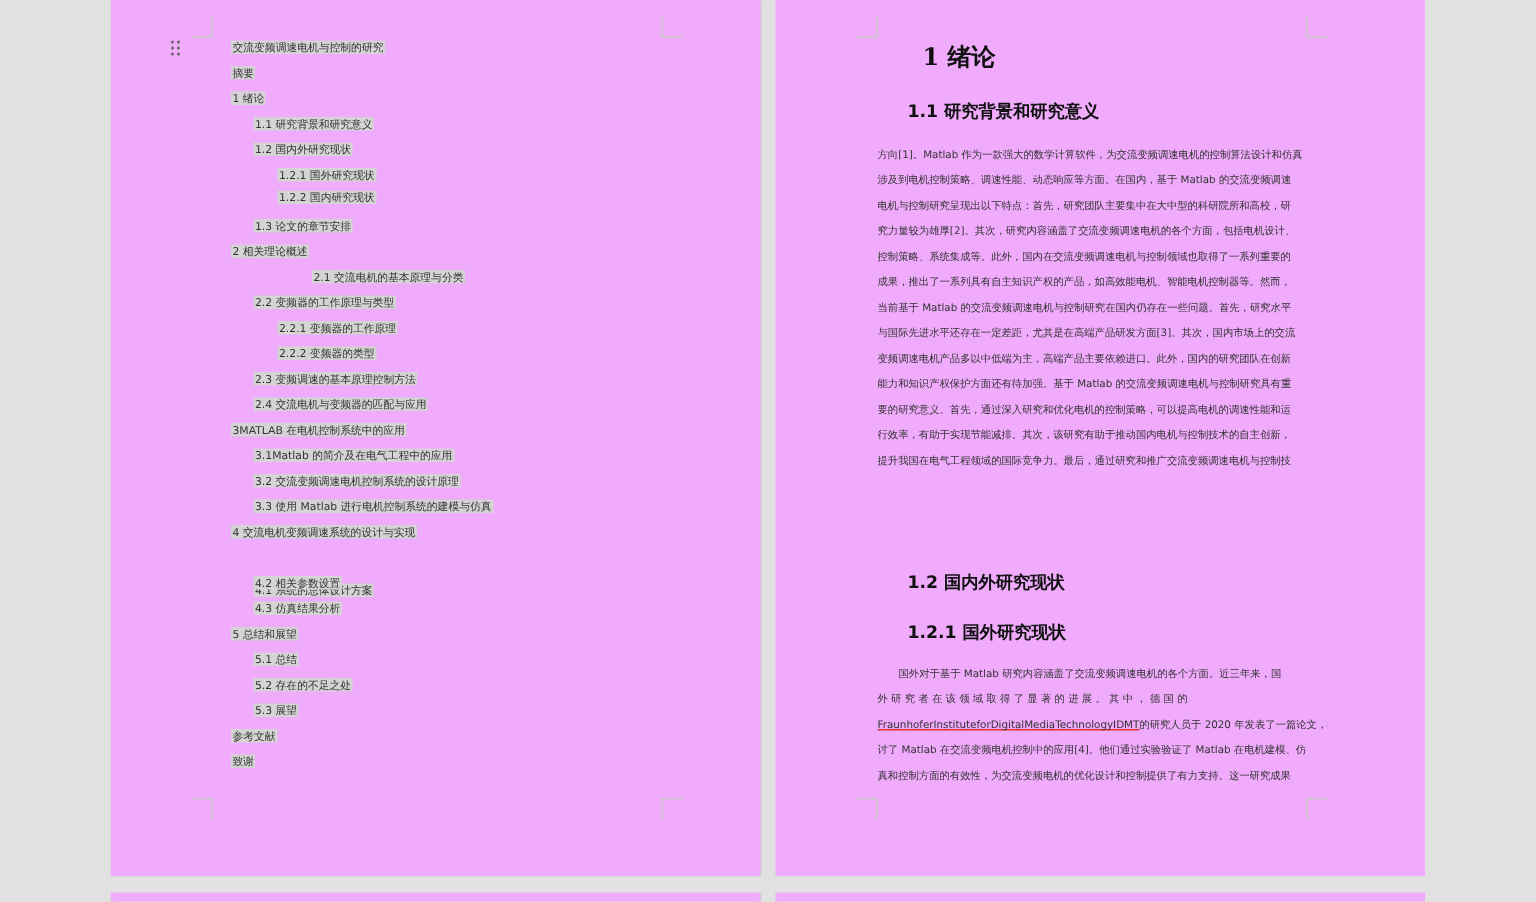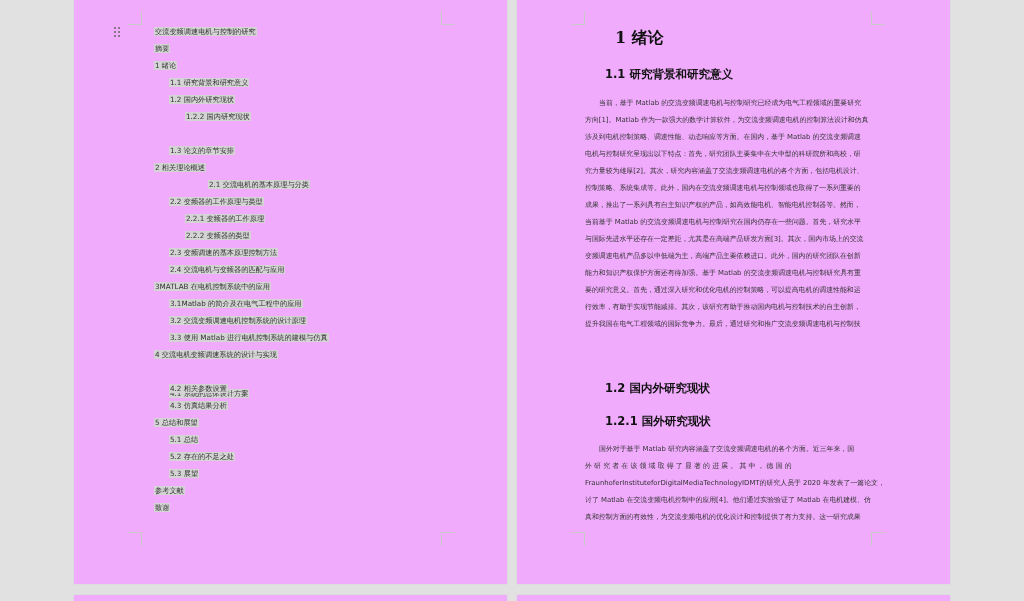--- a/index.html
+++ b/index.html
@@ -23,21 +23,21 @@
     .drag-handle { position:absolute; left:39px; top:5px; width:8px; height:14px; }
     .drag-handle i { position:absolute; width:2px; height:2px; background:#666; border-radius:1px; }
 
     
     .h1 { position:absolute; left:98px; top:28px; font-size:16px; font-weight:bold; font-family:"DejaVu Serif", serif; color:#111; white-space:nowrap; }
     .h2 { position:absolute; left:88px; font-size:11.5px; font-weight:bold; color:#111; white-space:nowrap; }
     .h3 { position:absolute; left:88px; font-size:11.5px; font-weight:bold; color:#111; white-space:nowrap; }
     .para { position:absolute; left:68px; width:300px; font-size:6.9px; line-height:17px; color:#333; text-align:justify; }
     .line { white-space:nowrap; height:17px; overflow:hidden; display:block; }
     .indent { padding-left:14px; }
-    .link { color:#333; text-decoration-color:#d33; }
+    .link { color:#333; text-decoration:underline; text-decoration-color:#d33; }
   </style>
 </head>
 <body>
 
 <div class="page" style="left:74px; top:0; width:433px; height:584px;">
   <div class="corner c-tl" style="left:54px; top:11px;"></div>
   <div class="corner c-tr" style="left:367px; top:11px;"></div>
   <div class="corner c-bl" style="left:54px; top:532px;"></div>
   <div class="corner c-br" style="left:367px; top:532px;"></div>
 
@@ -50,21 +50,21 @@
       <i style="left:4px;top:8px"></i>
   </div>
 
   <div id="toc"></div>
 <div class="toc-item" style="left: 80px; top: 27px;"><span>交流变频调速电机与控制的研究</span></div>
     <div class="toc-item" style="left: 80px; top: 44px;"><span>摘要</span></div>
     <div class="toc-item" style="left: 80px; top: 61px;"><span>1 绪论</span></div>
     <div class="toc-item" style="left: 95px; top: 78px;"><span>1.1 研究背景和研究意义</span></div>
     <div class="toc-item" style="left: 95px; top: 95px;"><span>1.2 国内外研究现状</span></div>
     <div class="toc-item" style="left: 111px; top: 112px;"><span>1.2.1 国外研究现状</span></div>
-    <div class="toc-item" style="left: 111px; top: 112px; text-align: center;"><span>1.2.2 国内研究现状</span></div>
+    <div class="toc-item" style="left: 111px; top: 127px; text-align: center;"><span>1.2.2 国内研究现状</span></div>
     <div class="toc-item" style="left: 95px; top: 146px;"><span>1.3 论文的章节安排</span></div>
     <div class="toc-item" style="left: 80px; top: 163px;"><span>2 相关理论概述</span></div>
     <div class="toc-item" style="left: 106px; top: 180px; padding-left: 28px;"><span>2.1 交流电机的基本原理与分类</span></div>
     <div class="toc-item" style="left: 95px; top: 197px;"><span>2.2 变频器的工作原理与类型</span></div>
     <div class="toc-item" style="left: 111px; top: 214px;"><span>2.2.1 变频器的工作原理</span></div>
     <div class="toc-item" style="left: 111px; top: 231px;"><span>2.2.2 变频器的类型</span></div>
     <div class="toc-item" style="left: 95px; top: 248px;"><span>2.3 变频调速的基本原理控制方法</span></div>
     <div class="toc-item" style="left: 95px; top: 265px;"><span>2.4 交流电机与变频器的匹配与应用</span></div>
     <div class="toc-item" style="left: 80px; top: 282px;"><span>3MATLAB 在电机控制系统中的应用</span></div>
     <div class="toc-item" style="left: 95px; top: 299px;"><span>3.1Matlab 的简介及在电气工程中的应用</span></div>
@@ -85,21 +85,20 @@
 <div class="page" style="left:517px; top:0; width:433px; height:584px;">
   <div class="corner c-tl" style="left:54px; top:11px;"></div>
   <div class="corner c-tr" style="left:354px; top:11px;"></div>
   <div class="corner c-bl" style="left:54px; top:532px;"></div>
   <div class="corner c-br" style="left:354px; top:532px;"></div>
 
   <div class="h1">1 绪论</div>
   <div class="h2" style="top:67px;">1.1 研究背景和研究意义</div>
 
   <div class="para" style="top:95px;" id="para1">
-      <span class="line indent">当前，基于 Matlab 的交流变频调速电机与控制研究已经成为电气工程领域的重要研究</span>
       <span class="line">方向[1]。Matlab 作为一款强大的数学计算软件，为交流变频调速电机的控制算法设计和仿真</span>
       <span class="line">涉及到电机控制策略、调速性能、动态响应等方面。在国内，基于 Matlab 的交流变频调速</span>
       <span class="line">电机与控制研究呈现出以下特点：首先，研究团队主要集中在大中型的科研院所和高校，研</span>
       <span class="line">究力量较为雄厚[2]。其次，研究内容涵盖了交流变频调速电机的各个方面，包括电机设计、</span>
       <span class="line">控制策略、系统集成等。此外，国内在交流变频调速电机与控制领域也取得了一系列重要的</span>
       <span class="line">成果，推出了一系列具有自主知识产权的产品，如高效能电机、智能电机控制器等。然而，</span>
       <span class="line">当前基于 Matlab 的交流变频调速电机与控制研究在国内仍存在一些问题。首先，研究水平</span>
       <span class="line">与国际先进水平还存在一定差距，尤其是在高端产品研发方面[3]。其次，国内市场上的交流</span>
       <span class="line">变频调速电机产品多以中低端为主，高端产品主要依赖进口。此外，国内的研究团队在创新</span>
       <span class="line">能力和知识产权保护方面还有待加强。基于 Matlab 的交流变频调速电机与控制研究具有重</span>

